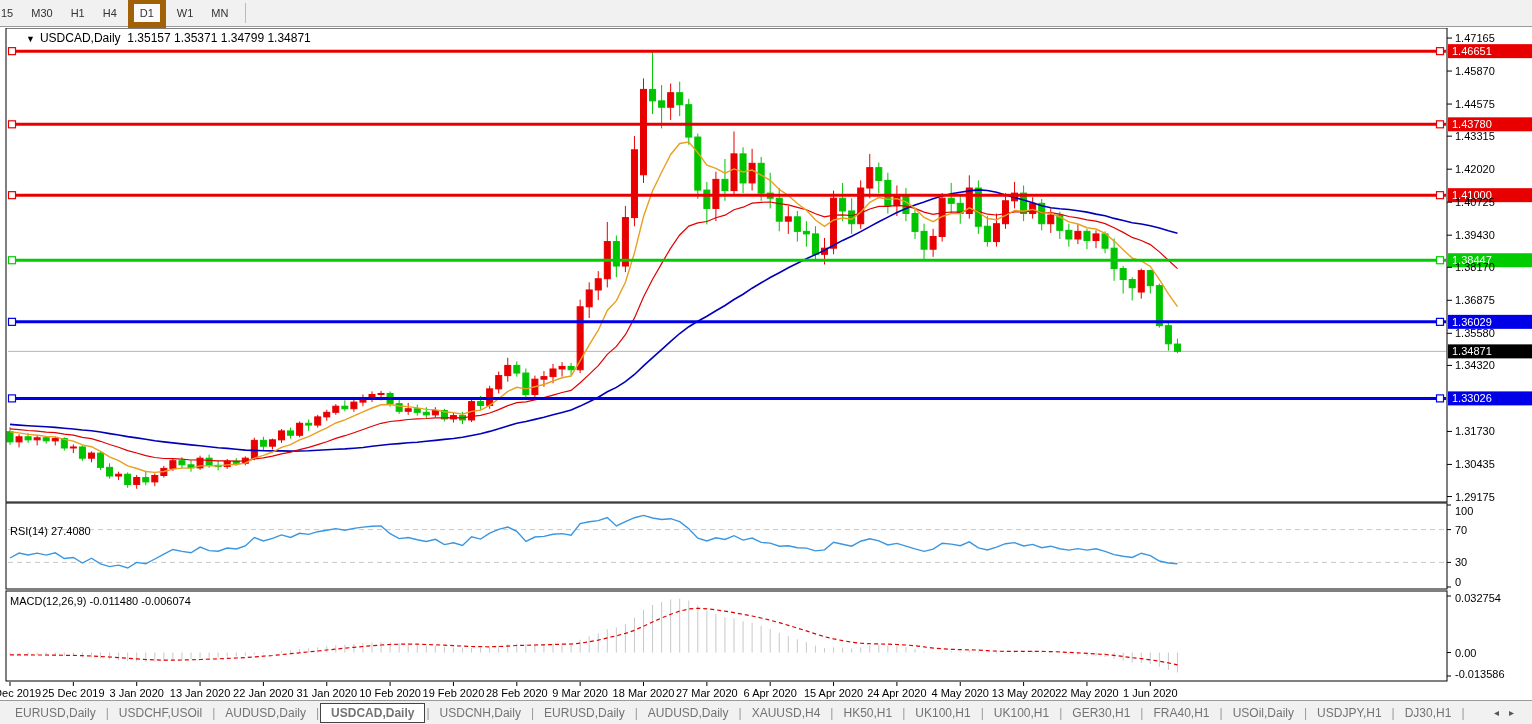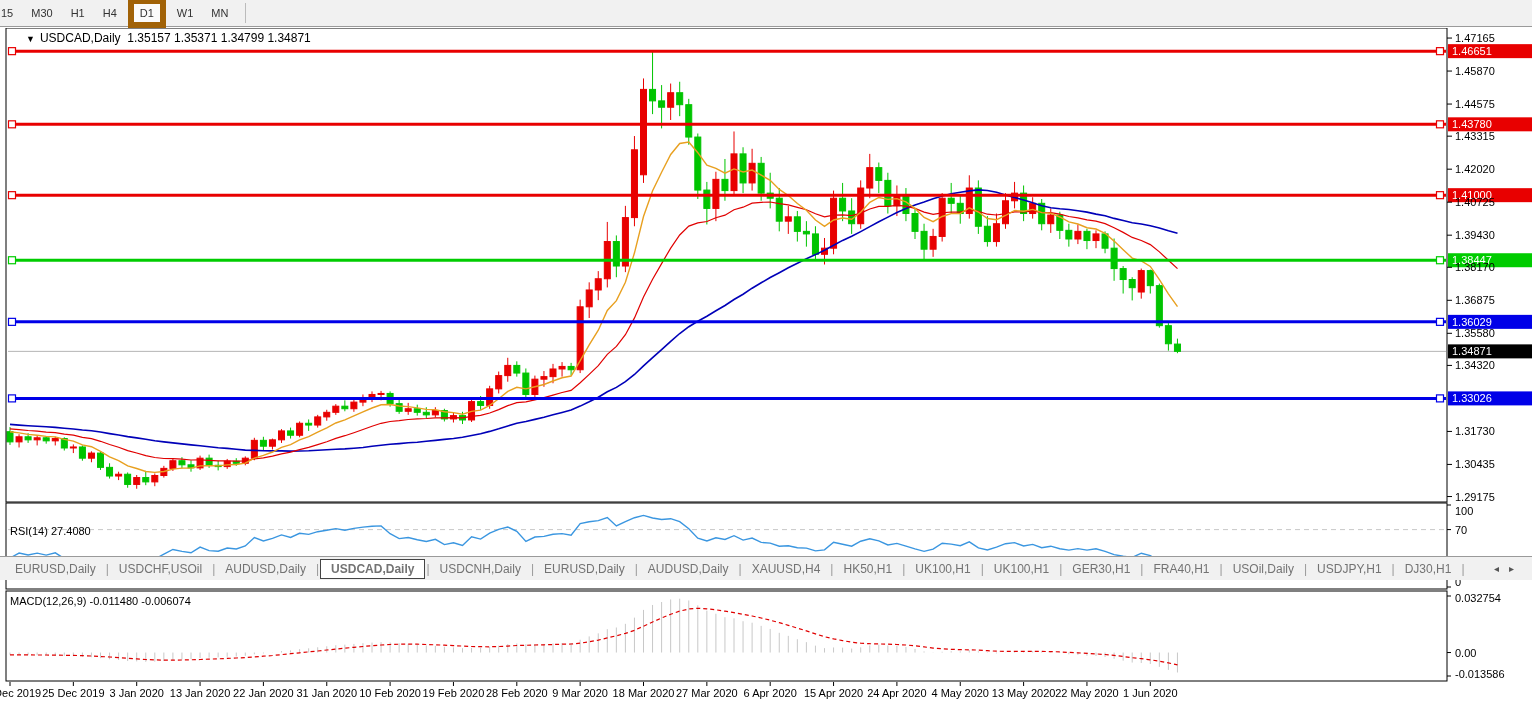--- a/index.html
+++ b/index.html
@@ -1,17 +1,17 @@
 <!DOCTYPE html>
 <html><head>
 <meta charset="utf-8">
 <style>
   html,body{margin:0;padding:0;background:#fff;width:1532px;height:724px;overflow:hidden;
     font-family:"Liberation Sans", sans-serif;}
-  #root{position:relative;width:1532px;height:580px;}
+  #root{position:relative;width:1532px;height:724px;}
   
   #toolbar{position:absolute;top:0;left:0;width:1532px;height:27px;background:#f1f1f1;
     border-bottom:1px solid #9a9a9a;display:flex;align-items:center;box-sizing:border-box;}
   .tfbtn{font-size:11px;color:#333;padding:3px 6px;margin:0 2px;border:1px solid transparent;
     cursor:default;user-select:none;}
   .tfbtn.active{background:#fbfbfb;border:6px solid #a16207;}
   .tbsep{width:1px;height:20px;background:#bbb;margin:0 8px;}
   
   #cv{position:absolute;top:28px;left:0;}
   

